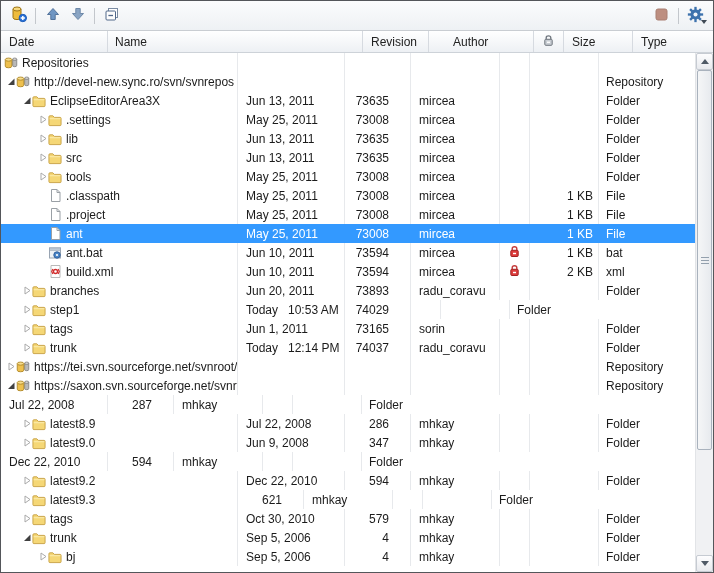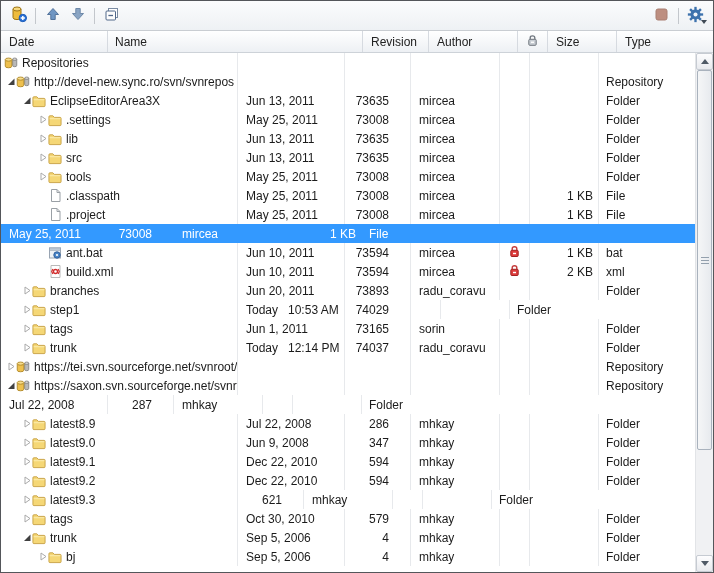--- a/index.html
+++ b/index.html
@@ -17,21 +17,21 @@
   .gear-caret { position:absolute; right:1px; bottom:3px; width:0; height:0;
                 border-left:3px solid transparent; border-right:3px solid transparent;
                 border-top:4px solid #3f4a55; }
 
   
   .thead { height:21px; flex:none; display:flex; align-items:stretch;
            background:linear-gradient(#ffffff,#edf0f4); border-bottom:1px solid #cdd2d8; }
   .hcell { display:flex; align-items:center; box-sizing:border-box; border-right:1px solid #d6dae0;
            padding-left:8px; color:#222; }
   .hc-name{ width:255px; padding-left:7px; } .hc-date{ width:107px; } .hc-rev{ width:66px; }
-  .hc-author{ width:89px; } .hc-lock{ width:30px; padding:0; justify-content:center; }
+  .hc-author{ width:89px;margin-left:16px; } .hc-lock{ width:30px; padding:0; justify-content:center; }
   .hc-size{ width:69px; } .hc-type{ flex:1; border-right:none; }
 
   
   .tbody-wrap { flex:1; display:flex; background:#fff; overflow:hidden; }
   .rows { flex:1; overflow:hidden; }
   .row { height:19px; display:flex; align-items:stretch; }
   .cell { display:flex; align-items:center; box-sizing:border-box; border-right:1px solid #e7e9ec; }
   .cell-name { width:237px; overflow:hidden; white-space:nowrap; }
   .cell-date { width:107px; padding-left:8px; white-space:pre; }
   .cell-rev  { width:66px;  padding-right:21px; justify-content:flex-end; }
@@ -347,20 +347,31 @@
       <span class="row-label">.project</span>
     </div>
     <div class="cell cell-date">May 25, 2011</div>
     <div class="cell cell-rev">73008</div>
     <div class="cell cell-author">mircea</div>
     <div class="cell cell-lock"></div>
     <div class="cell cell-size">1 KB</div>
     <div class="cell cell-type">File</div>
   </div>
         <div class="row selected">
+    <div class="cell cell-name">
+      <span class="indent" style="width: 38px;"></span>
+      <span class="expander"></span>
+      <span class="tree-icon">
+              <svg width="13" height="15" viewBox="0 0 13 15">
+                <path d="M2.5 1.5 H8 L11 4.5 V13.5 H2.5 Z" fill="#fff" stroke="#9aa0a6"></path>
+                <path d="M8 1.5 V4.5 H11" fill="none" stroke="#9aa0a6"></path>
+              </svg>
+            </span>
+      <span class="row-label">ant</span>
+    </div>
     <div class="cell cell-date">May 25, 2011</div>
     <div class="cell cell-rev">73008</div>
     <div class="cell cell-author">mircea</div>
     <div class="cell cell-lock"></div>
     <div class="cell cell-size">1 KB</div>
     <div class="cell cell-type">File</div>
   </div>
         <div class="row">
     <div class="cell cell-name">
       <span class="indent" style="width: 38px;"></span>
@@ -604,35 +615,20 @@
       <span class="row-label">latest9.0</span>
     </div>
     <div class="cell cell-date">Jun 9, 2008</div>
     <div class="cell cell-rev">347</div>
     <div class="cell cell-author">mhkay</div>
     <div class="cell cell-lock"></div>
     <div class="cell cell-size"></div>
     <div class="cell cell-type">Folder</div>
   </div>
         <div class="row">
-    <div class="cell cell-name">
-      <span class="indent" style="width: 22px;"></span>
-      <span class="expander">
-              <svg width="9" height="9" viewBox="0 0 9 9">
-                <path d="M2 1 L7 4.5 L2 8 Z" fill="#fff" stroke="#a9a9a9"></path>
-              </svg>
-            </span>
-      <span class="tree-icon">
-              <svg width="15" height="14" viewBox="0 0 15 14">
-                <path d="M1 3.5 Q1 2.5 2 2.5 H5.2 L6.8 4.2 H13 Q14 4.2 14 5.2 V12 Q14 13 13 13 H2 Q1 13 1 12 Z" fill="#f5d776" stroke="#c7a044"></path>
-                <path d="M1.8 5 H13.2 V6.2 H1.8 Z" fill="#fbe9a8"></path>
-              </svg>
-            </span>
-      <span class="row-label">latest9.1</span>
-    </div>
     <div class="cell cell-date">Dec 22, 2010</div>
     <div class="cell cell-rev">594</div>
     <div class="cell cell-author">mhkay</div>
     <div class="cell cell-lock"></div>
     <div class="cell cell-size"></div>
     <div class="cell cell-type">Folder</div>
   </div>
         <div class="row">
     <div class="cell cell-name">
       <span class="indent" style="width: 22px;"></span>

